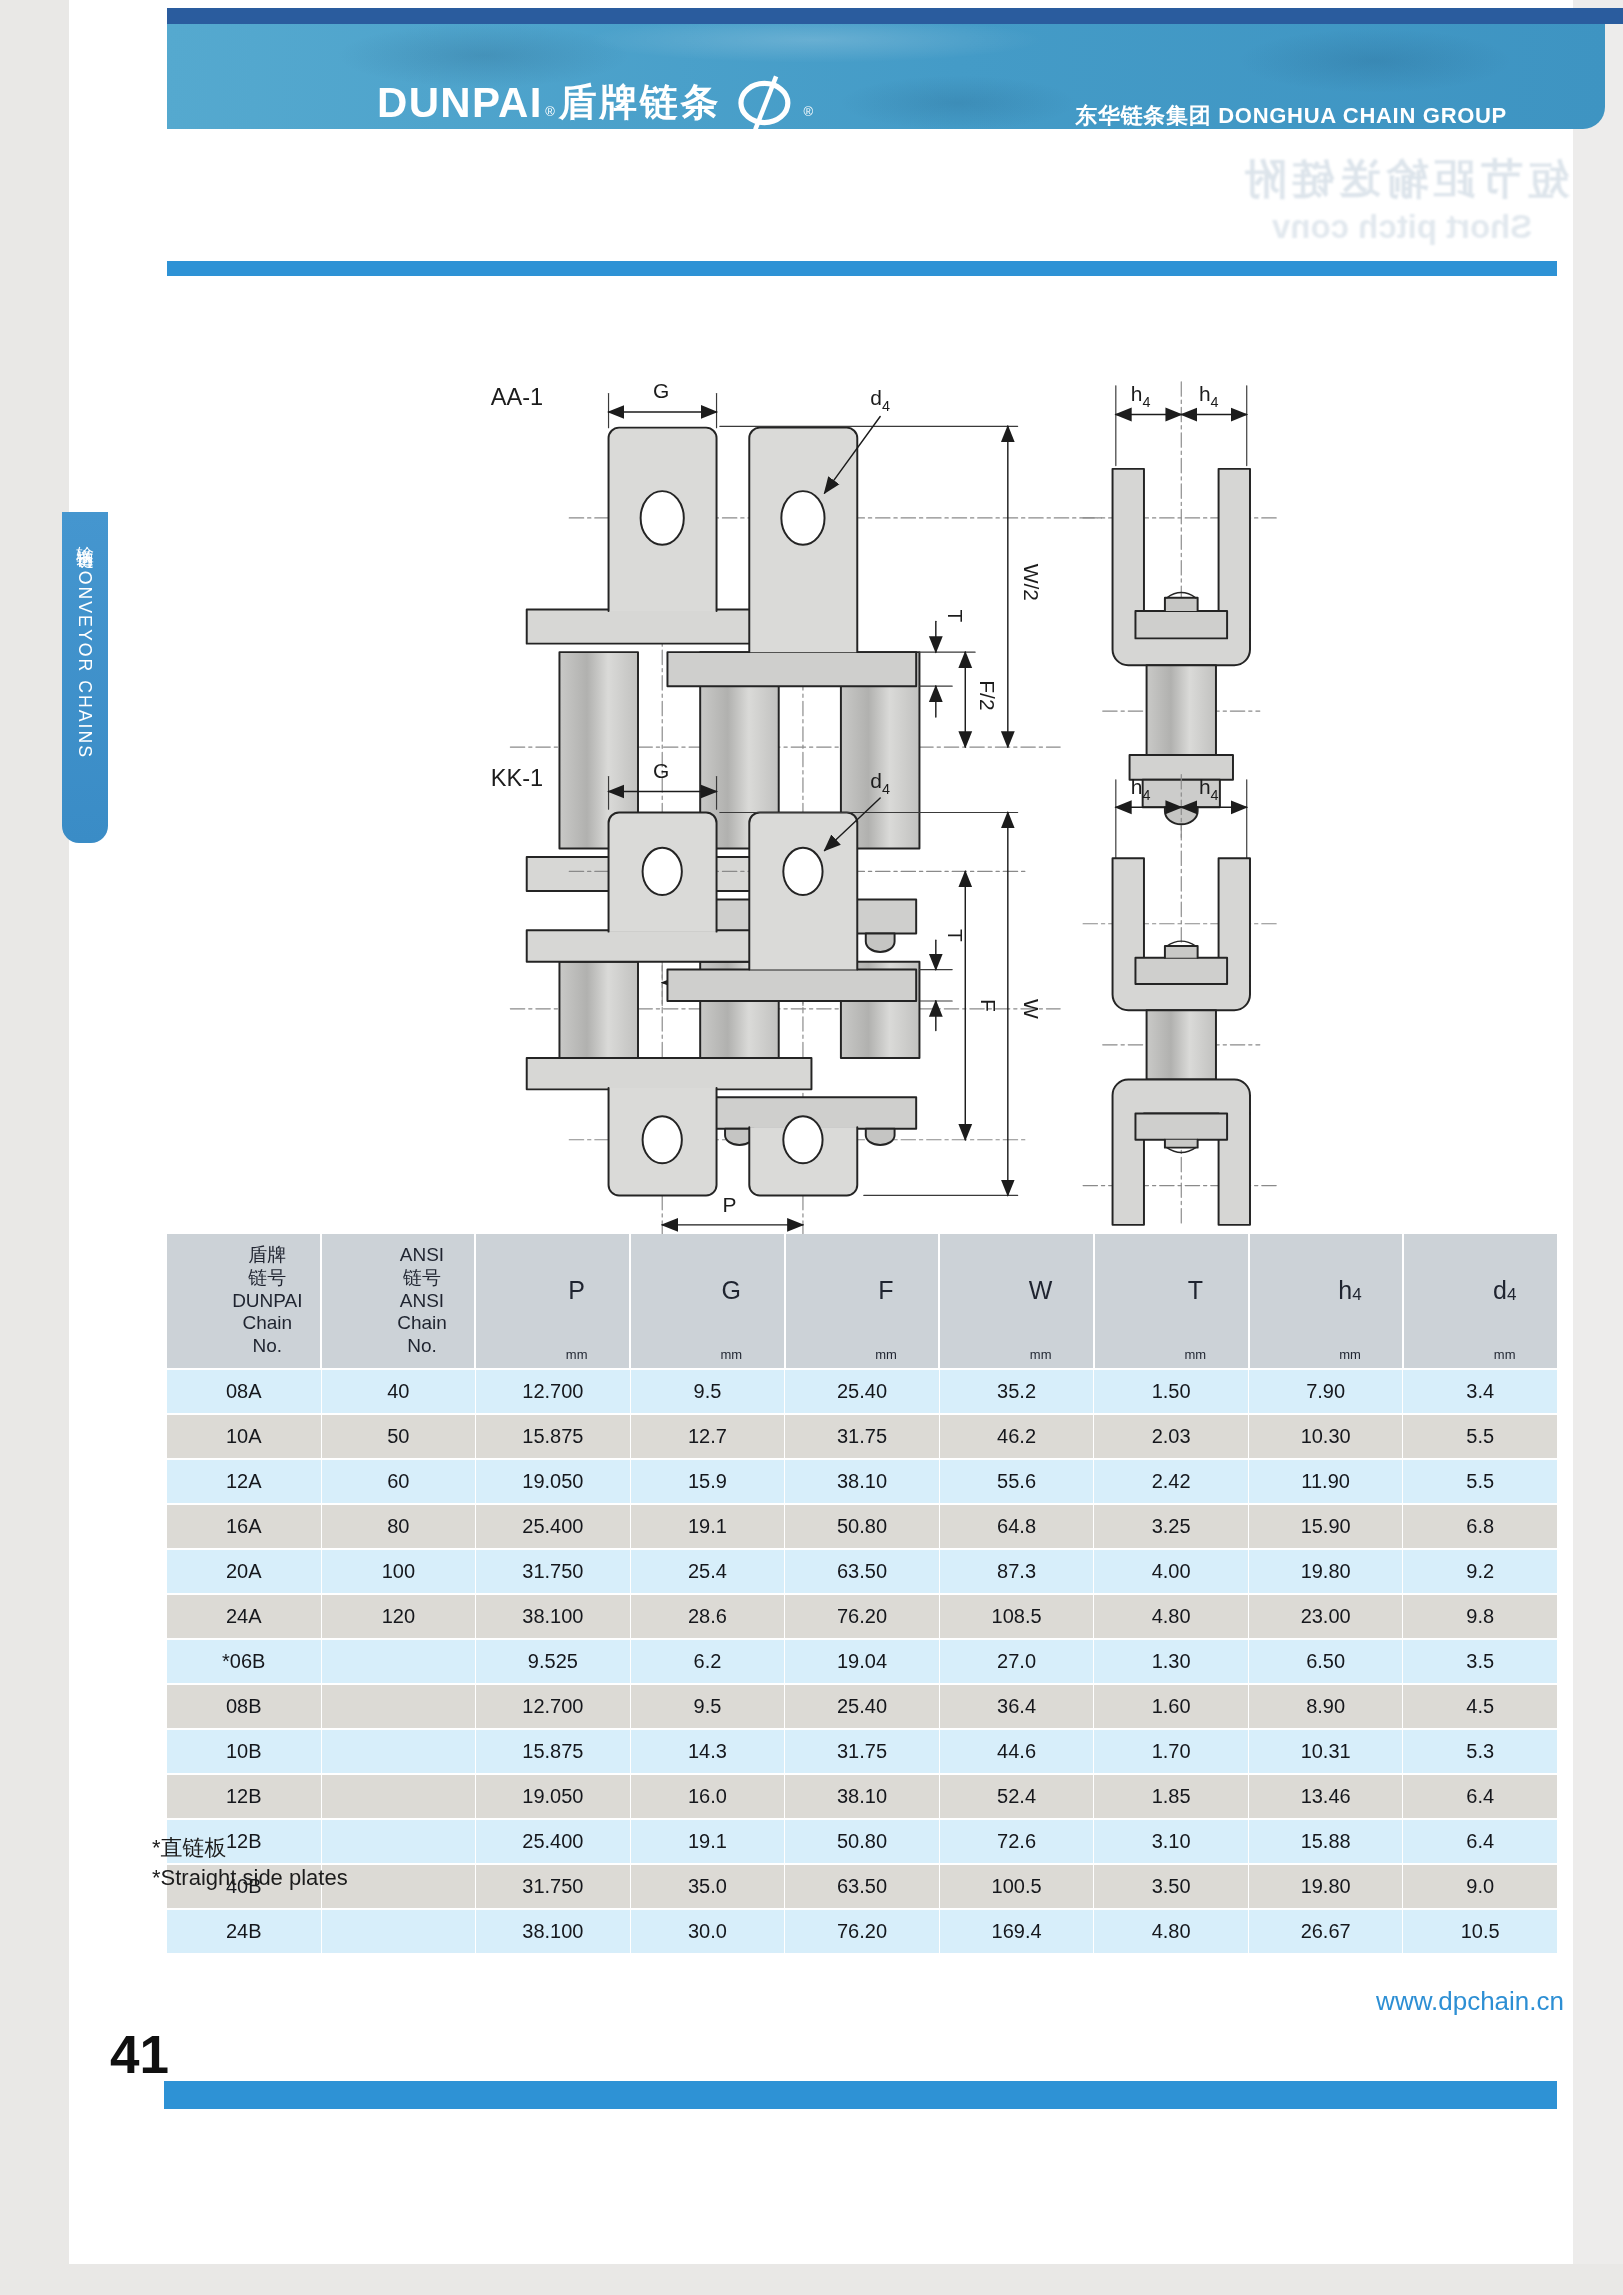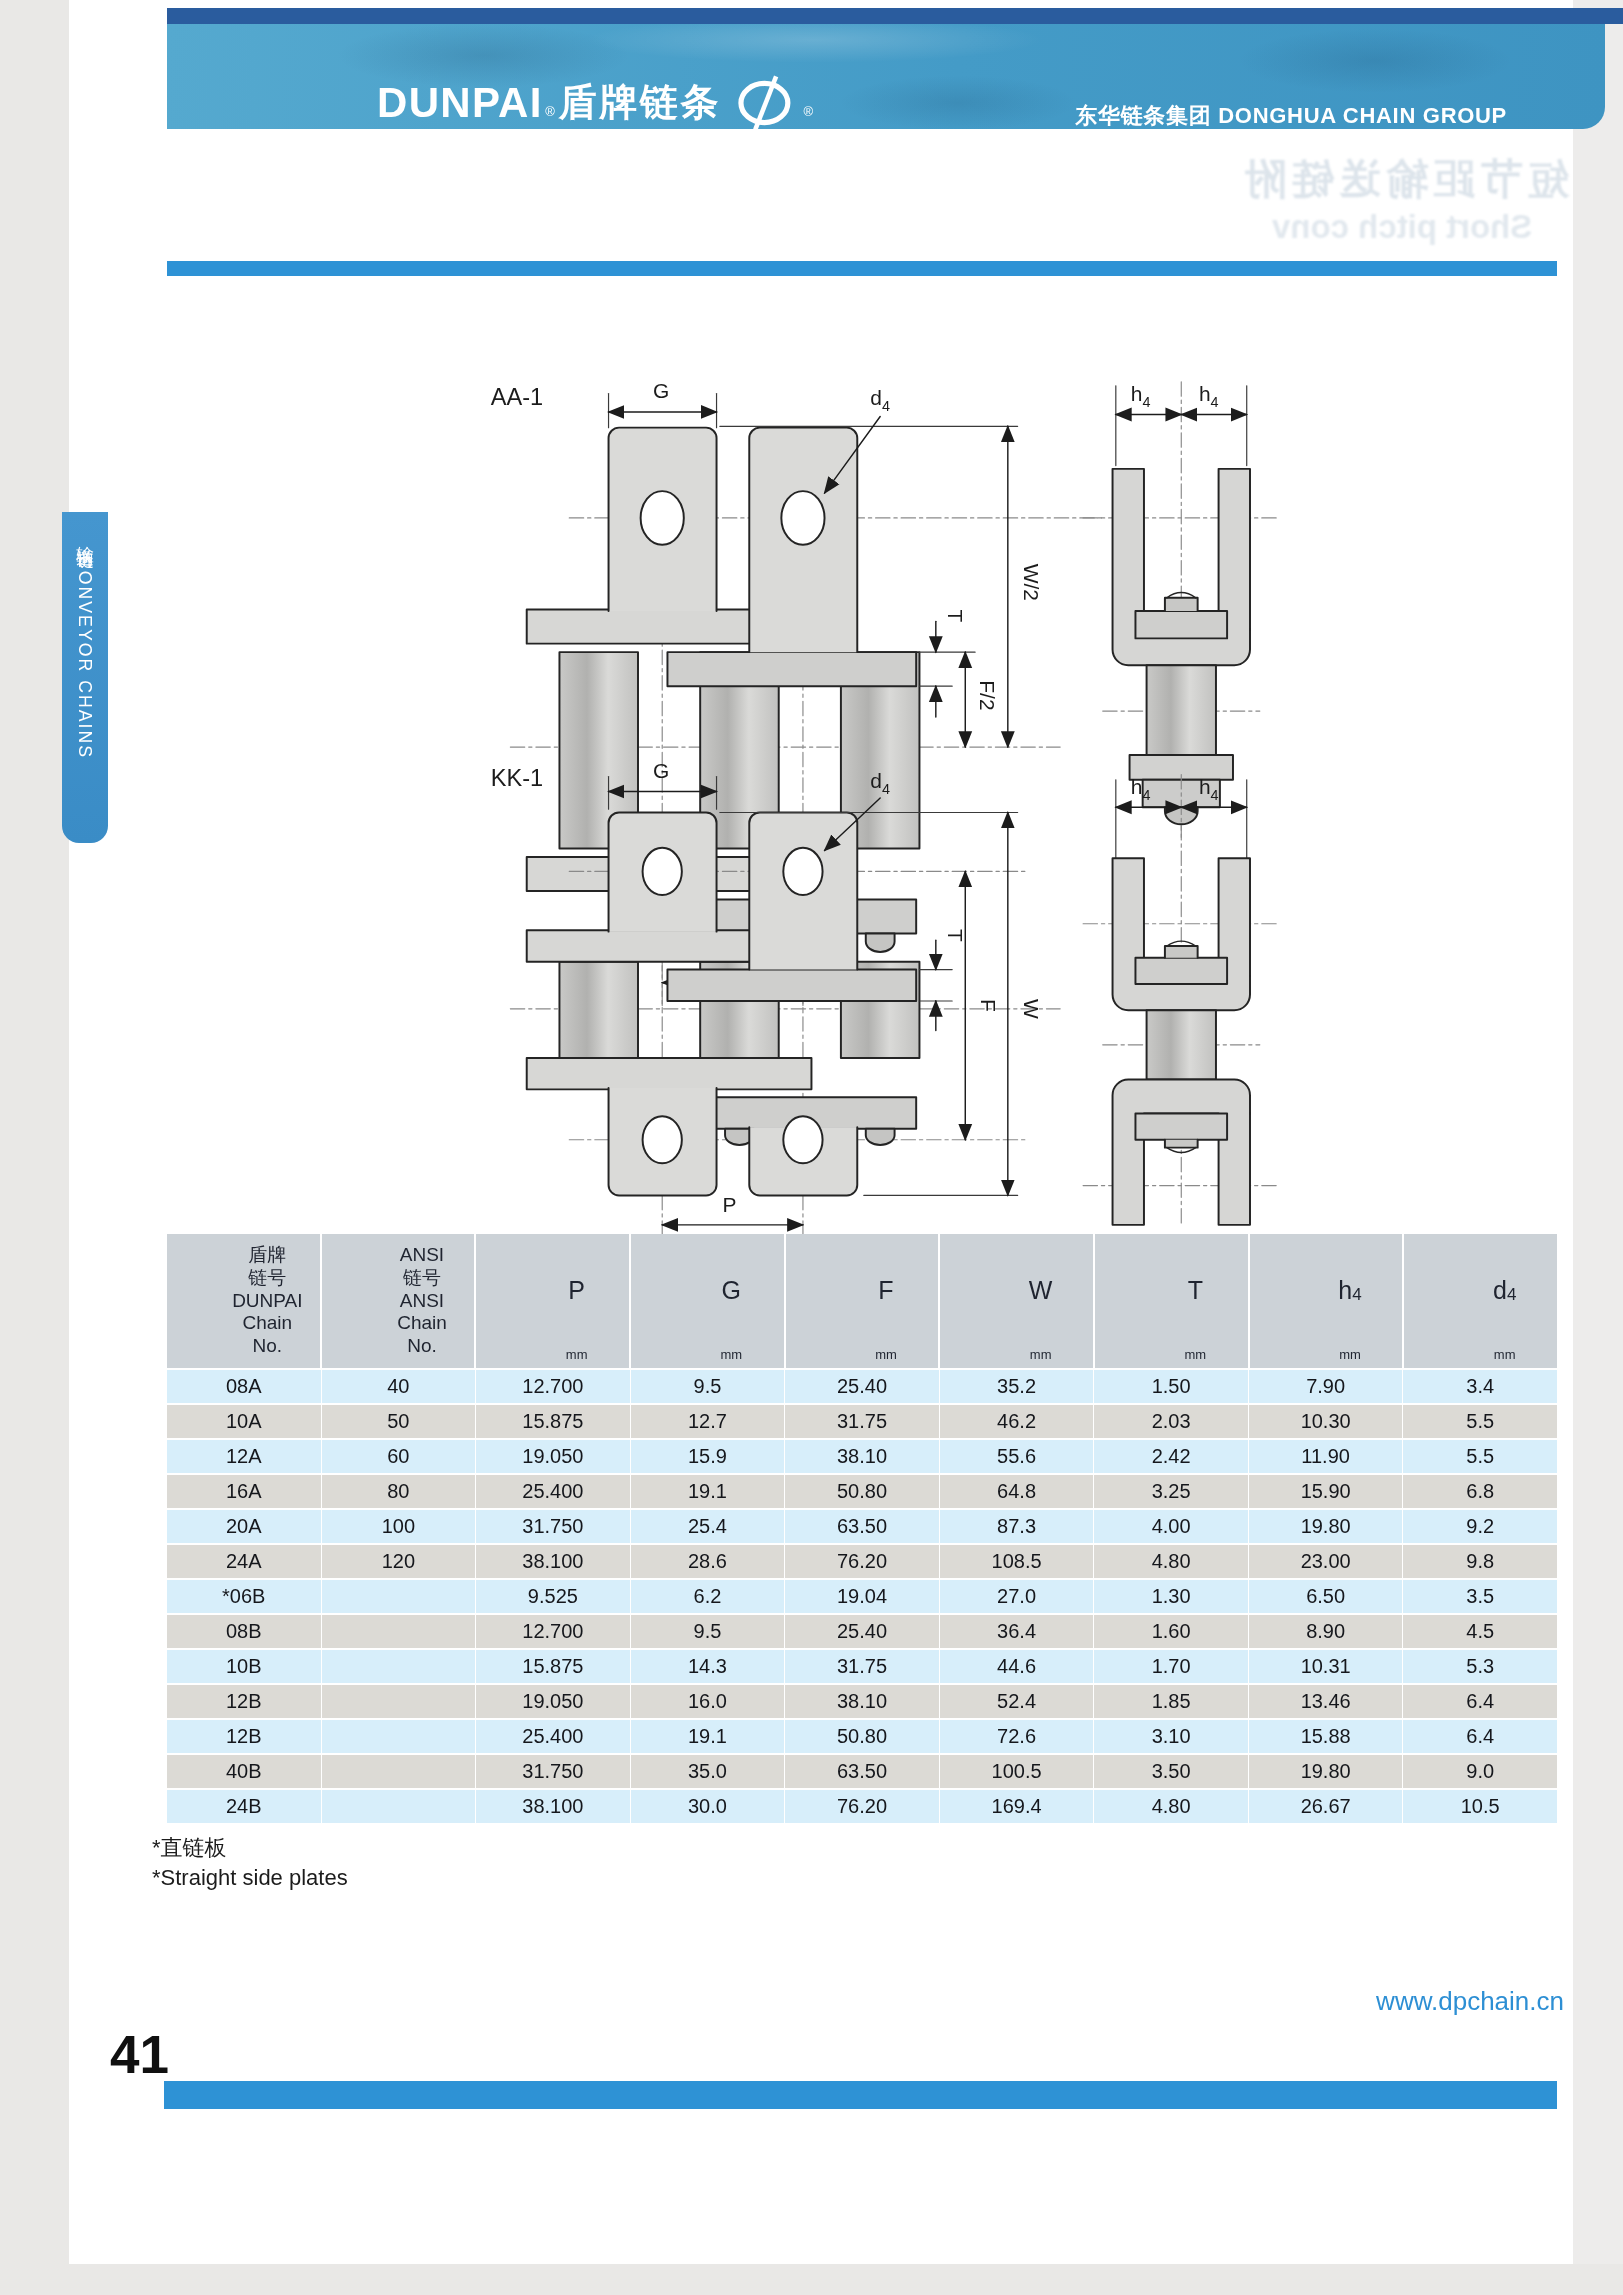--- a/index.html
+++ b/index.html
@@ -44,21 +44,21 @@
   .dtable{left:167px;top:1234px;width:1390px;background:#ffffff;}
   .thead{display:grid;grid-template-columns:repeat(9,1fr);gap:2px;background:#ffffff;}
   .th{background:#ccd2d7;height:134px;display:flex;flex-direction:column;align-items:center;
       justify-content:center;color:#1f2430;padding-left:48px;}
   .th-stack{font-size:19px;line-height:1.2;text-align:center;white-space:pre-line;}
   .th-dim{justify-content:flex-start;}
   .th-dim .dim-label{flex:1;display:flex;align-items:center;font-size:25px;}
   .th-dim .dim-label .sub{font-size:17px;margin-top:9.2px;}
   .th-dim .unit{font-size:13px;margin-bottom:6.5px;}
   .tbody{display:flex;flex-direction:column;gap:2px;margin-top:2px;}
-  .trow{display:grid;grid-template-columns:repeat(9,1fr);gap:1px;height:33px;}
+  .trow{display:grid;grid-template-columns:repeat(9,1fr);gap:1px;height:43px;}
   .trow.blue .tcell{background:#d7eefa;}
   .trow.gray .tcell{background:#dcdad5;}
   .tcell{display:flex;align-items:center;justify-content:center;font-size:20px;color:#15171c;}
   
   .footnote{left:152px;top:1833px;font-size:22px;color:#1c1c1c;line-height:1.35;}
   .page-num{left:110px;top:2024px;font-size:53px;font-weight:bold;color:#101010;}
   .footer-bar{left:164px;top:2081px;width:1393px;height:28px;background:#2e92d5;}
   .website{right:60px;top:1986px;font-size:26px;color:#2d8fd4;text-decoration:none;}
   svg text{font-family:"Liberation Sans", sans-serif;fill:#1c1c1c;}
 </style>

